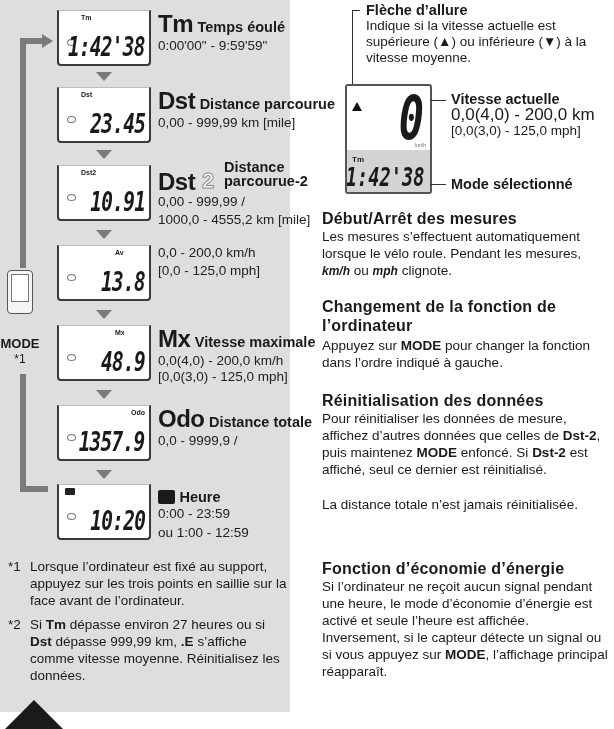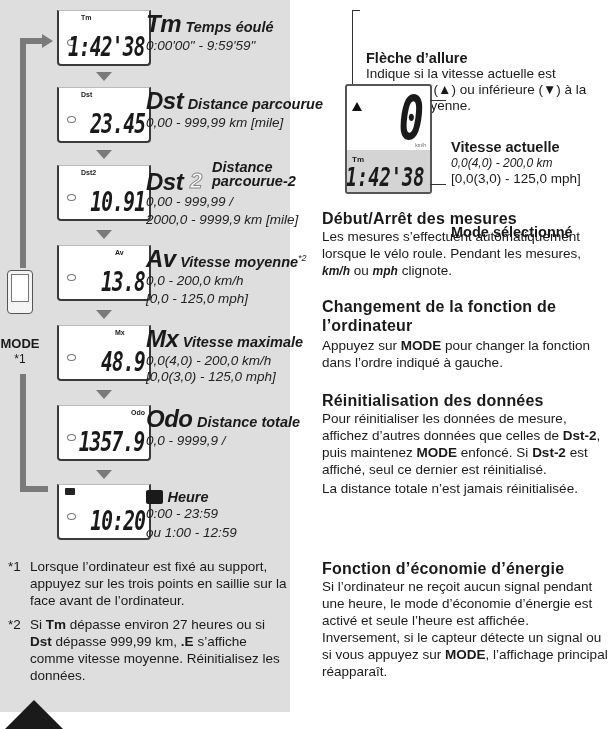--- a/index.html
+++ b/index.html
@@ -8,35 +8,35 @@
   .left-panel { position:absolute; left:0; top:0; width:290px; height:712px; background:#dedede; }
   .flow-line { position:absolute; background:#7a7a7a; }
   .arrowhead-right { position:absolute; width:0; height:0; border-top:7px solid transparent; border-bottom:7px solid transparent; border-left:11px solid #7a7a7a; }
   .down-tri { position:absolute; width:0; height:0; border-left:8px solid transparent; border-right:8px solid transparent; border-top:9px solid #7a7a7a; }
   .lcd { position:absolute; left:57px; width:94px; height:56px; background:#fff;
          border:2px solid #3a3a3a; border-top:1px solid #bbb; border-radius:0 0 4px 4px; box-sizing:border-box; }
   .lcd .tag { position:absolute; top:3px; font-size:7px; font-weight:bold; font-family:"Liberation Sans", sans-serif; }
   .lcd .dot { position:absolute; left:8px; top:28px; width:7px; height:5px; border:1px solid #777; border-radius:50%; }
   .lcd .val { position:absolute; right:4px; bottom:2px; font-family:"DejaVu Sans Mono", monospace; font-size:27px;
               font-style:italic; letter-spacing:-1px; transform:scaleX(0.72); transform-origin:right bottom; font-weight:bold; }
-  .entry { position:absolute; left:146px;font-style:italic; }
+  .entry { position:absolute; left:158px; }
   .entry .abbr { font-family:"Liberation Sans", sans-serif; font-weight:bold; font-size:24px; letter-spacing:-0.5px; }
   .entry .title { font-weight:bold; font-size:14.5px; }
   .entry .range { font-size:13.5px; line-height:16px; color:#222; }
   .mode-device { position:absolute; left:7px; top:270px; width:24px; height:42px; border:1.5px solid #555; border-radius:4px; background:#f4f4f4; }
   .mode-device .screen { position:absolute; left:3px; top:3px; width:16px; height:26px; border:1px solid #777; background:#fff; }
   .mode-label { position:absolute; left:0; top:336px; width:40px; text-align:center; font-weight:bold; font-size:13px; }
   .mode-note { position:absolute; left:0; top:352px; width:40px; text-align:center; font-size:12px; }
   .footnote { position:absolute; left:8px; width:280px; font-size:13.5px; line-height:17px; }
   .footnote .num { position:absolute; left:0; }
   .footnote .txt { margin-left:22px; display:block; }
   .right { position:absolute; left:322px; width:288px; }
   .right h3 { margin:0; font-size:16px; font-weight:bold; letter-spacing:0.2px; }
   .right p { margin:0; font-size:13.5px; line-height:17px; }
-  .callout-title { font-weight:bold; font-size:14.5px;margin-top:48px; }
+  .callout-title { font-weight:bold; font-size:14.5px; }
   .big-lcd { position:absolute; left:345px; top:84px; width:87px; height:110px; border:2px solid #555; border-radius:3px; background:#fff; box-sizing:border-box; overflow:hidden; }
   .big-lcd .lower { position:absolute; left:0; bottom:0; width:100%; height:42px; background:#d4d4d4; }
   .big-lcd .zero { position:absolute; right:6px; top:2px; font-family:"DejaVu Sans Mono", monospace; font-size:60px; font-style:italic; font-weight:bold; transform:scaleX(0.7); transform-origin:right top; line-height:60px; }
   .big-lcd .unit { position:absolute; right:4px; top:56px; font-size:5px; color:#666; }
   .big-lcd .tm { position:absolute; left:5px; bottom:28px; font-size:8px; font-weight:bold; }
   .big-lcd .tmval { position:absolute; right:5px; bottom:0px; font-family:"DejaVu Sans Mono", monospace; font-size:26px; font-style:italic; font-weight:bold; transform:scaleX(0.72); transform-origin:right bottom; }
   .big-lcd .pace { position:absolute; left:5px; top:16px; width:0; height:0; border-left:5px solid transparent; border-right:5px solid transparent; border-bottom:9px solid #111; }
   .leader { position:absolute; background:#333; height:1px; }
   .bottom-tri { position:absolute; left:4px; top:700px; width:0; height:0; border-left:30px solid transparent; border-right:30px solid transparent; border-bottom:30px solid #1a1a1a; }
   .unit-badge { font-weight:bold; font-style:italic; font-size:12px; }
@@ -103,24 +103,23 @@
   <div class="range">0,00 - 999,99 km [mile]</div>
 </div>
 <div class="entry" style="top:160px;">
   <div style="position:relative; height:34px;">
     <span class="abbr" style="position:absolute; top:8px;">Dst</span>
     <span style="position:absolute; left:44px; top:8px; font-size:22px; color:#fff; -webkit-text-stroke:1px #888; font-weight:bold;">2</span>
     <span class="title" style="position:absolute; left:66px; top:0; line-height:14px;">Distance</span>
     <span class="title" style="position:absolute; left:66px; top:14px; line-height:14px;">parcourue-2</span>
   </div>
   <div class="range">0,00 - 999,99 /</div>
-  <div class="range" style="margin-top:2px;">2000,0 - 9999,9 km [mile]</div>
+  <div class="range" style="margin-top:2px;">1000,0 - 4555,2 km [mile]</div>
 </div>
 <div class="entry" style="top:245px;">
-  <div><span class="abbr">Av</span> <span class="title">Vitesse moyenne</span><sup style="font-size:9px;">*2</sup></div>
   <div class="range">0,0 - 200,0 km/h</div>
   <div class="range" style="margin-top:2px;">[0,0 - 125,0 mph]</div>
 </div>
 <div class="entry" style="top:325px;">
   <div><span class="abbr">Mx</span> <span class="title">Vitesse maximale</span></div>
   <div class="range">0,0(4,0) - 200,0 km/h</div>
   <div class="range">[0,0(3,0) - 125,0 mph]</div>
 </div>
 <div class="entry" style="top:405px;">
   <div><span class="abbr">Odo</span> <span class="title">Distance totale</span></div>
@@ -161,34 +160,34 @@
   <span class="unit">km/h</span>
   <div class="lower"></div>
   <span class="tm">Tm</span>
   <span class="tmval">1:42'38</span>
 </div>
 <div class="leader" style="left:430px; top:100px; width:16px;"></div>
 <div class="leader" style="left:430px; top:184px; width:16px;"></div>
 
 <div style="position:absolute; left:451px; top:91px;">
   <div class="callout-title">Vitesse actuelle</div>
-  <div class="range" style="font-size:12px; line-height:16px;font-style:italic;">0,0(4,0) - 200,0 km</div>
+  <div class="range" style="font-size:17px; line-height:16px;">0,0(4,0) - 200,0 km</div>
   <div class="range" style="font-size:13.5px; line-height:16px;">[0,0(3,0) - 125,0 mph]</div>
 </div>
 <div style="position:absolute; left:451px; top:176px;" class="callout-title">Mode sélectionné</div>
 
 <div class="right" style="top:210px;">
   <h3>Début/Arrêt des mesures</h3>
   <p><span>Les mesures s’effectuent automatiquement lorsque le vélo roule. Pendant les mesures, </span><span class="unit-badge">km/h</span><span> ou </span><span class="unit-badge">mph</span><span> clignote.</span></p>
 </div>
 <div class="right" style="top:297px;">
   <h3 style="line-height:19px;">Changement de la fonction de l’ordinateur</h3>
   <p style="margin-top:2px;"><span>Appuyez sur </span><b>MODE</b><span> pour changer la fonction dans l’ordre indiqué à gauche.</span></p>
 </div>
 <div class="right" style="top:392px;">
   <h3>Réinitialisation des données</h3>
   <p><span>Pour réinitialiser les données de mesure, affichez d’autres données que celles de </span><b>Dst-2</b><span>, puis maintenez </span><b>MODE</b><span> enfoncé. Si </span><b>Dst-2</b><span> est affiché, seul ce dernier est réinitialisé.</span></p>
-  <p style="margin-top:2px;">La distance totale n’est jamais réinitialisée.</p>
+  <p style="margin-top:18px;">La distance totale n’est jamais réinitialisée.</p>
 </div>
 <div class="right" style="top:560px;">
   <h3>Fonction d’économie d’énergie</h3>
   <p><span>Si l’ordinateur ne reçoit aucun signal pendant une heure, le mode d’économie d’énergie est activé et seule l’heure est affichée. Inversement, si le capteur détecte un signal ou si vous appuyez sur </span><b>MODE</b><span>, l’affichage principal réapparaît.</span></p>
 </div>
 
 </body></html>

